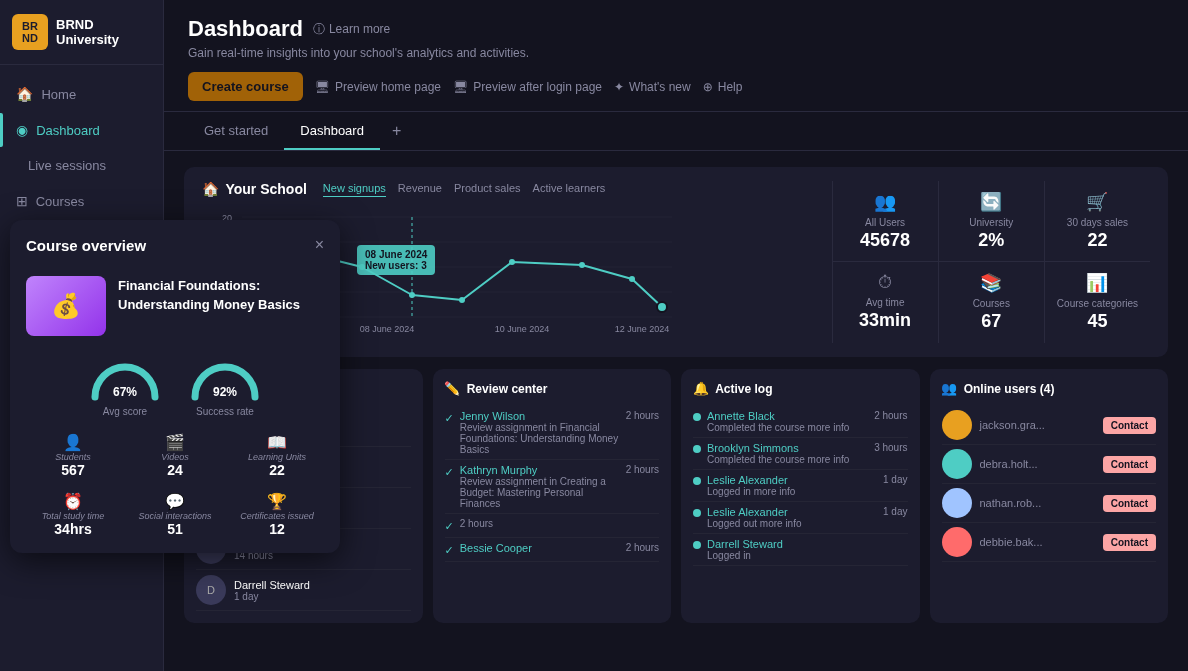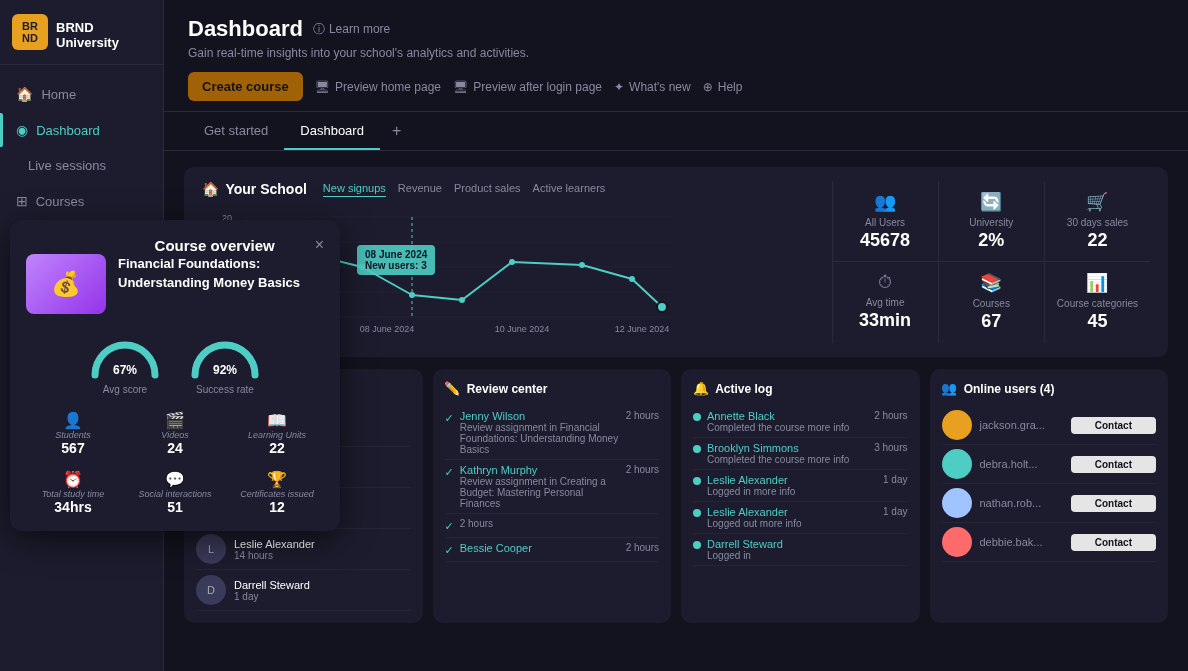--- a/index.html
+++ b/index.html
@@ -18,21 +18,21 @@
       left: 0; top: 0;
       width: 164px;
       height: 671px;
       background: #1c1c2e;
       border-right: 1px solid #2a2a3e;
       display: flex;
       flex-direction: column;
     }
     .logo-area {
       display: flex;
-      align-items: flex-end;
+      align-items: center;
       padding: 14px 12px;
       gap: 8px;
       border-bottom: 1px solid #2a2a3e;
     }
     .logo-box {
       width: 36px; height: 36px;
       background: #e8a020;
       border-radius: 6px;
       display: flex; align-items: center; justify-content: center;
       font-weight: 900; font-size: 11px; color: #1c1c2e;
@@ -320,46 +320,46 @@
       border-bottom: 1px solid #252535;
     }
     .online-avatar {
       width: 30px; height: 30px;
       border-radius: 50%;
       background: #3a3a5a;
       flex-shrink: 0;
     }
     .online-name { flex: 1; font-size: 11px; color: #8888a0; }
     .contact-btn {
-      background: #e5e5e5;
+      background: #fca5a5;
       color: #13131f;
       border: none;
-      padding: 3px 24px;
+      padding: 3px 8px;
       border-radius: 4px;
       font-size: 10px;
       font-weight: 600;
       cursor: pointer;
     }
 
     
     .course-overlay {
       position: absolute;
       left: 10px; top: 220px;
       width: 330px;
       background: #1c1c2e;
       border-radius: 12px;
       padding: 16px;
       box-shadow: 0 8px 32px rgba(0,0,0,0.6);
       z-index: 100;
     }
     .overlay-header {
       display: flex;
       align-items: center;
-      justify-content: flex-end;
-      margin-bottom: 0;
+      justify-content: space-between;
+      margin-bottom: 22px;
       gap: 40px;
     }
     .overlay-title {
       font-size: 15px;
       font-weight: 700;
       color: #ffffff;
     }
     .close-btn {
       color: #8888a0;
       font-size: 16px;

